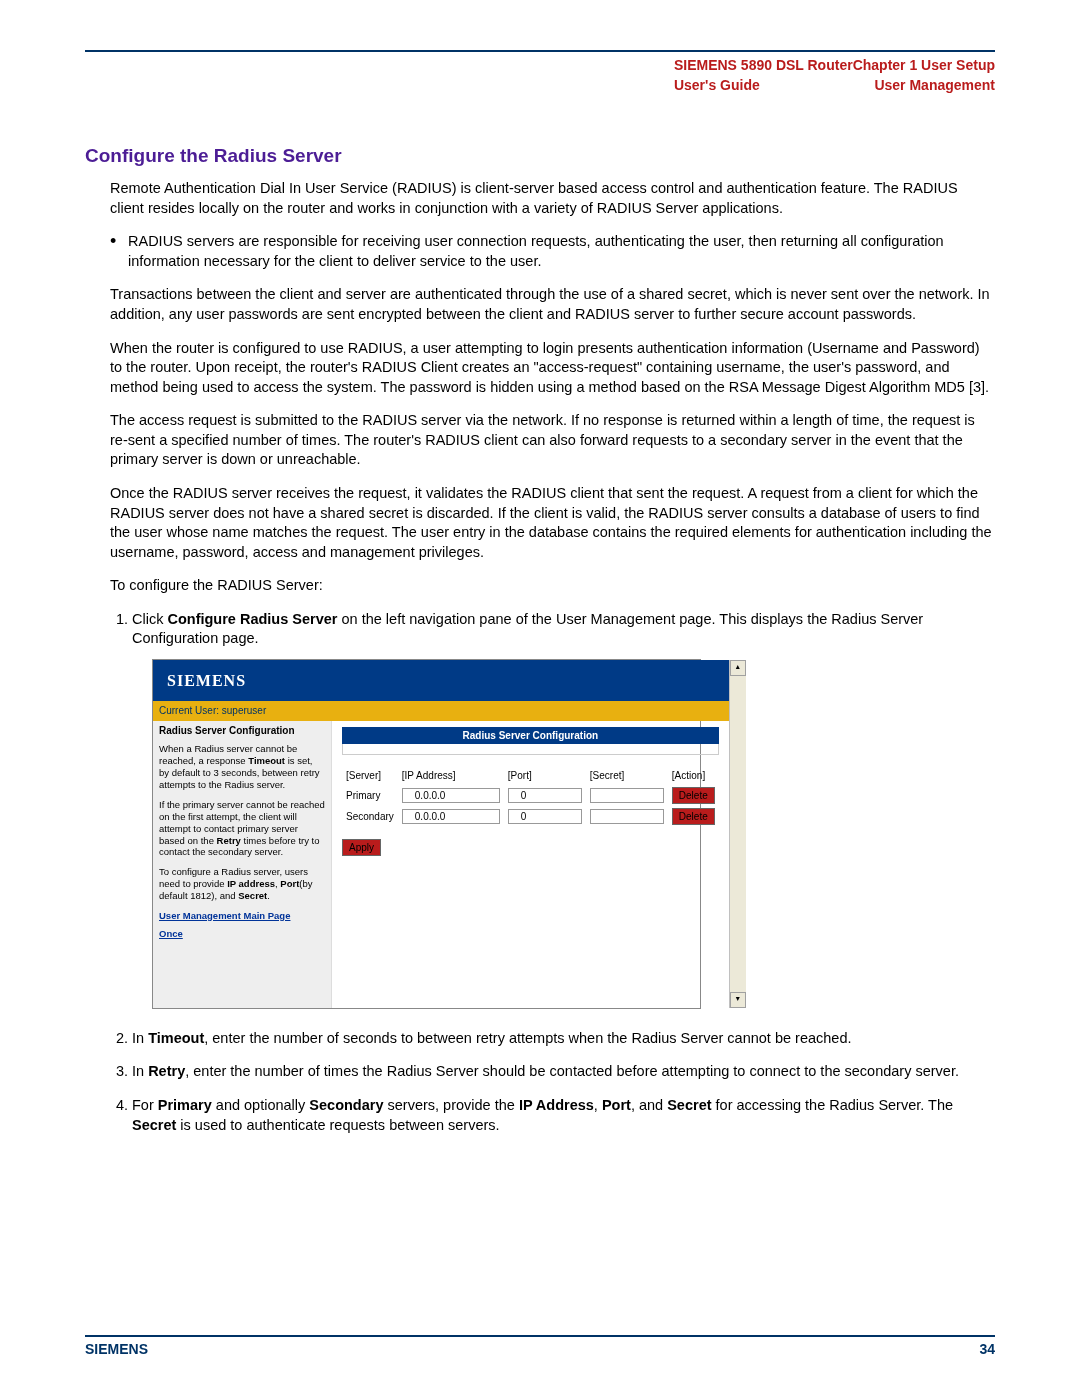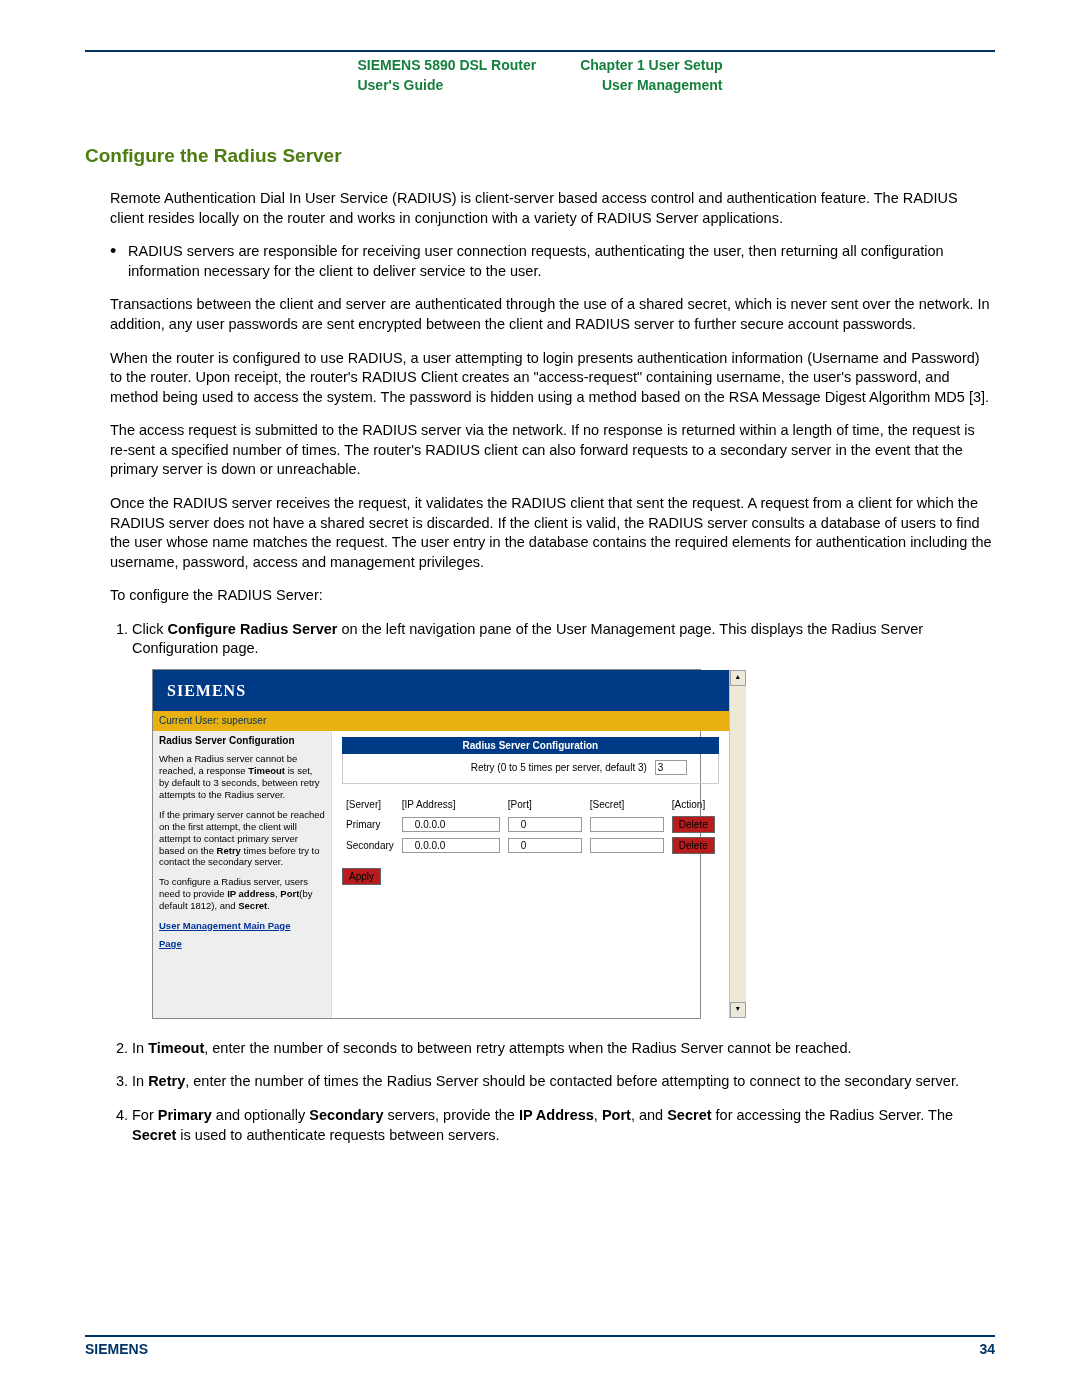--- a/index.html
+++ b/index.html
@@ -18,34 +18,33 @@
     padding: 50px 85px 40px 85px;
     position: relative;
   }
   .hr-top {
     border: none;
     border-top: 2px solid #003366;
     margin: 0 0 4px 0;
   }
   .header-row {
     display: flex;
-    justify-content: center;
+    justify-content: flex-end;
     font-weight: bold;
-    color: #15803d;
+    color: #b91c1c;
     font-size: 14px;
     line-height: 1.4;
-    gap: 44px;
   }
   .header-row .right { text-align: right; }
   .section-title {
-    color: #4d7c0f;
+    color: #4c1d95;
     font-weight: bold;
     font-size: 19px;
     margin-top: 50px;
-    margin-bottom: 22px;
+    margin-bottom: 12px;
   }
   .body-text {
     margin-left: 25px;
     line-height: 1.35;
   }
   .body-text p { margin: 0 0 14px 0; }
   .bullet-list {
     list-style: none;
     padding-left: 18px;
     margin: 0 0 14px 0;
@@ -225,31 +224,27 @@
                 <p>
                   <span>When a Radius server cannot be reached, a response </span><span class="b">Timeout</span><span> is set, by default to 3 seconds, between retry attempts to the Radius server.</span>
                 </p>
                 <p>
                   <span>If the primary server cannot be reached on the first attempt, the client will attempt to contact primary server based on the </span><span class="b">Retry</span><span> times before try to contact the secondary server.</span>
                 </p>
                 <p>
                   <span>To configure a Radius server, users need to provide </span><span class="b">IP address</span><span>, </span><span class="b">Port</span><span>(by default 1812), and </span><span class="b">Secret</span><span>.</span>
                 </p>
                 <span class="link">User Management Main Page</span>
-                <span class="link">Page</span>
+                <span class="link">Once</span>
               </div>
               <div class="embed-main">
                 <div class="config-header">Radius Server Configuration</div>
                 <div class="param-box">
                   <table class="param-table">
                     <tbody>
-                    <tr>
-                      <td>Retry (0 to 5 times per server, default 3)</td>
-                      <td><input class="fld" value="3" style=""></td>
-                    </tr>
                   </tbody>
                     </table>
                 </div>
 
                 <table class="server-table">
                   <tbody>
                       <tr>
                     <th>[Server]</th>
                     <th>[IP Address]</th>
                     <th>[Port]</th>

